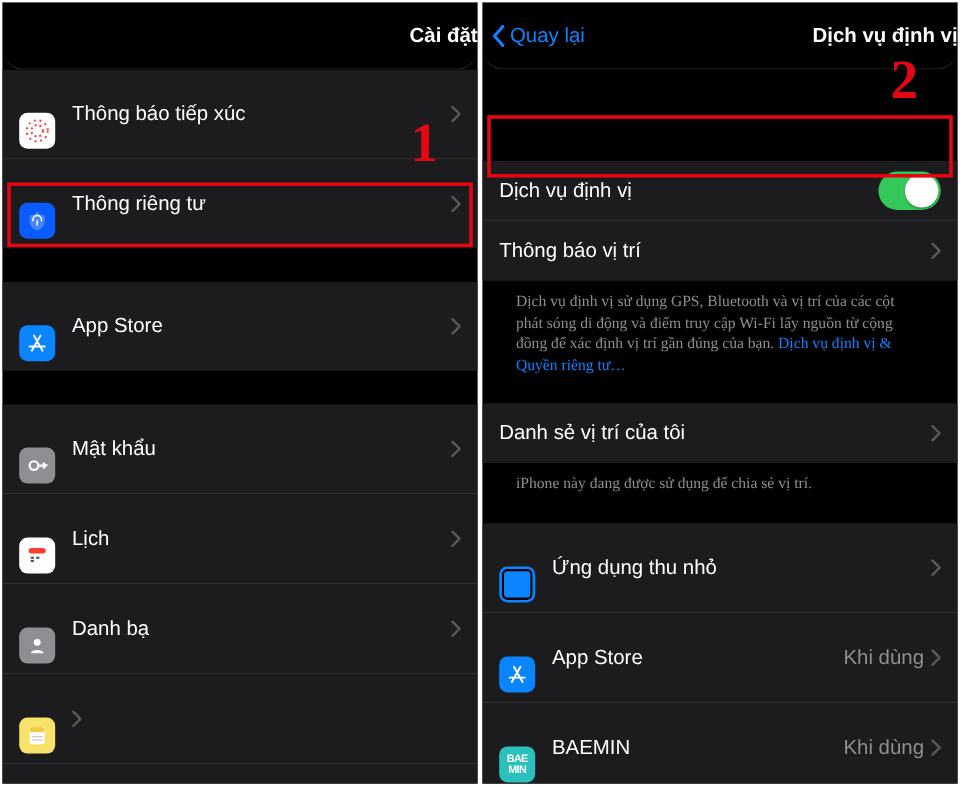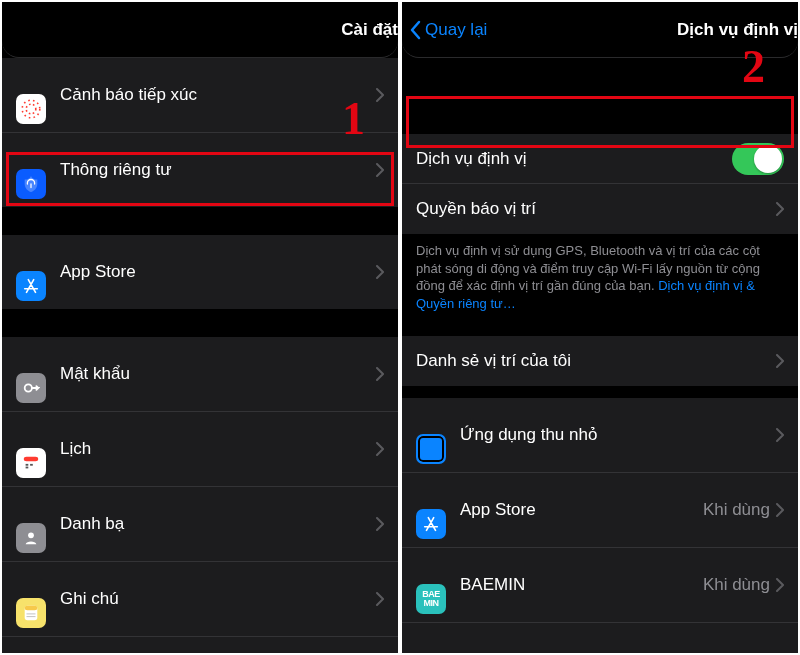--- a/index.html
+++ b/index.html
@@ -48,21 +48,21 @@
     margin-right: 14px; flex: 0 0 30px;
     display: flex; align-items: center; justify-content: center;
     font-size: 16px;
     margin-top: 28px;
   }
   .row .label { flex: 1; font-size: 17px; color: #fff; }
   .row .value { font-size: 17px; color: #8e8e93; margin-right: 6px; display:flex; align-items:center; gap:6px;text-align:center;}
   .chevron { color: #5a5a5e; }
   .chevron svg { width: 8px; height: 14px; display:block; }
   .footer {
-    padding: 8px 14px 12px; font-size: 13px; color: #8e8e93; line-height: 1.35;
+    padding: 8px 28px 12px; font-size: 13px; color: #8e8e93; line-height: 1.35; font-family: Liberation Serif, serif;
   }
   .footer .link { color: #0a84ff; }
   .toggle {
     width: 52px; height: 32px; border-radius: 16px; background: #34c759;
     position: relative; flex: 0 0 52px;
   }
   .toggle .knob {
     position: absolute; right: 2px; top: 2px;
     width: 28px; height: 28px; border-radius: 14px; background: #fff;
     box-shadow: 0 1px 2px rgba(0,0,0,.3);
@@ -104,21 +104,21 @@
   </div>
   <div class="content">
     <div class="group first">
       <div class="row">
         <div class="icon ic-expo">
           <svg viewBox="0 0 30 30" width="24" height="24">
               <circle cx="15" cy="15" r="6" fill="none" stroke="#ff3b30" stroke-width="2" stroke-dasharray="2 3"></circle>
               <circle cx="15" cy="15" r="11" fill="none" stroke="#ff3b30" stroke-width="2" stroke-dasharray="2 4"></circle>
             </svg>
         </div>
-        <div class="label">Cảnh báo tiếp xúc</div>
+        <div class="label">Thông báo tiếp xúc</div>
         <div class="chevron">
             <svg viewBox="0 0 8 14">
               <path d="M1 1l6 6-6 6" stroke="currentColor" stroke-width="2" fill="none" stroke-linecap="round"></path>
             </svg>
           </div>
       </div>
       <div class="row">
         <div class="icon ic-priv">
           <svg viewBox="0 0 20 20" width="18" height="18" fill="#fff">
               <path d="M10 1c1 3 4 4 7 4v5c0 5-4 8-7 9-3-1-7-4-7-9V5c3 0 6-1 7-4z" opacity=".25"></path>
@@ -197,21 +197,20 @@
           </div>
       </div>
       <div class="row">
         <div class="icon ic-notes">
           <svg viewBox="0 0 20 20" width="18" height="18">
               <rect x="3" y="2" width="14" height="16" rx="3" fill="#fff"></rect>
               <rect x="3" y="2" width="14" height="5" rx="3" fill="#f7c94b"></rect>
               <path d="M5 11h10M5 14h10" stroke="#bbb" stroke-width="1"></path>
             </svg>
         </div>
-        <div class="label">Ghi chú</div>
         <div class="chevron">
             <svg viewBox="0 0 8 14">
               <path d="M1 1l6 6-6 6" stroke="currentColor" stroke-width="2" fill="none" stroke-linecap="round"></path>
             </svg>
           </div>
       </div>
       <div class="row">
         <div class="icon ic-remind">
           <svg viewBox="0 0 20 20" width="18" height="18">
               <circle cx="6" cy="6" r="2.4" fill="#ff9500"></circle>
@@ -246,21 +245,21 @@
 
   <div class="content">
     <div class="group">
       <div class="row">
         <div class="label">Dịch vụ định vị</div>
         <div class="toggle">
             <div class="knob"></div>
           </div>
       </div>
       <div class="row">
-        <div class="label">Quyền báo vị trí</div>
+        <div class="label">Thông báo vị trí</div>
         <div class="chevron">
             <svg viewBox="0 0 8 14">
               <path d="M1 1l6 6-6 6" stroke="currentColor" stroke-width="2" fill="none" stroke-linecap="round"></path>
             </svg>
           </div>
       </div>
     </div>
     <div class="footer">
       <span>Dịch vụ định vị sử dụng GPS, Bluetooth và vị trí của các cột phát sóng di động và điểm truy cập Wi-Fi lấy nguồn từ cộng đồng để xác định vị trí gần đúng của bạn. </span><span class="link">Dịch vụ định vị &amp; Quyền riêng tư…</span>
     </div>
@@ -268,20 +267,21 @@
     <div class="group" style="margin-top:12px;">
       <div class="row">
         <div class="label">Danh sẻ vị trí của tôi</div>
         <div class="chevron">
             <svg viewBox="0 0 8 14">
               <path d="M1 1l6 6-6 6" stroke="currentColor" stroke-width="2" fill="none" stroke-linecap="round"></path>
             </svg>
           </div>
       </div>
     </div>
+    <div class="footer">iPhone này đang được sử dụng để chia sẻ vị trí.</div>
 
     <div class="group" style="margin-top:12px;">
       <div class="row">
         <div class="icon ic-clips"></div>
         <div class="label">Ứng dụng thu nhỏ</div>
         <div class="chevron">
             <svg viewBox="0 0 8 14">
               <path d="M1 1l6 6-6 6" stroke="currentColor" stroke-width="2" fill="none" stroke-linecap="round"></path>
             </svg>
           </div>

